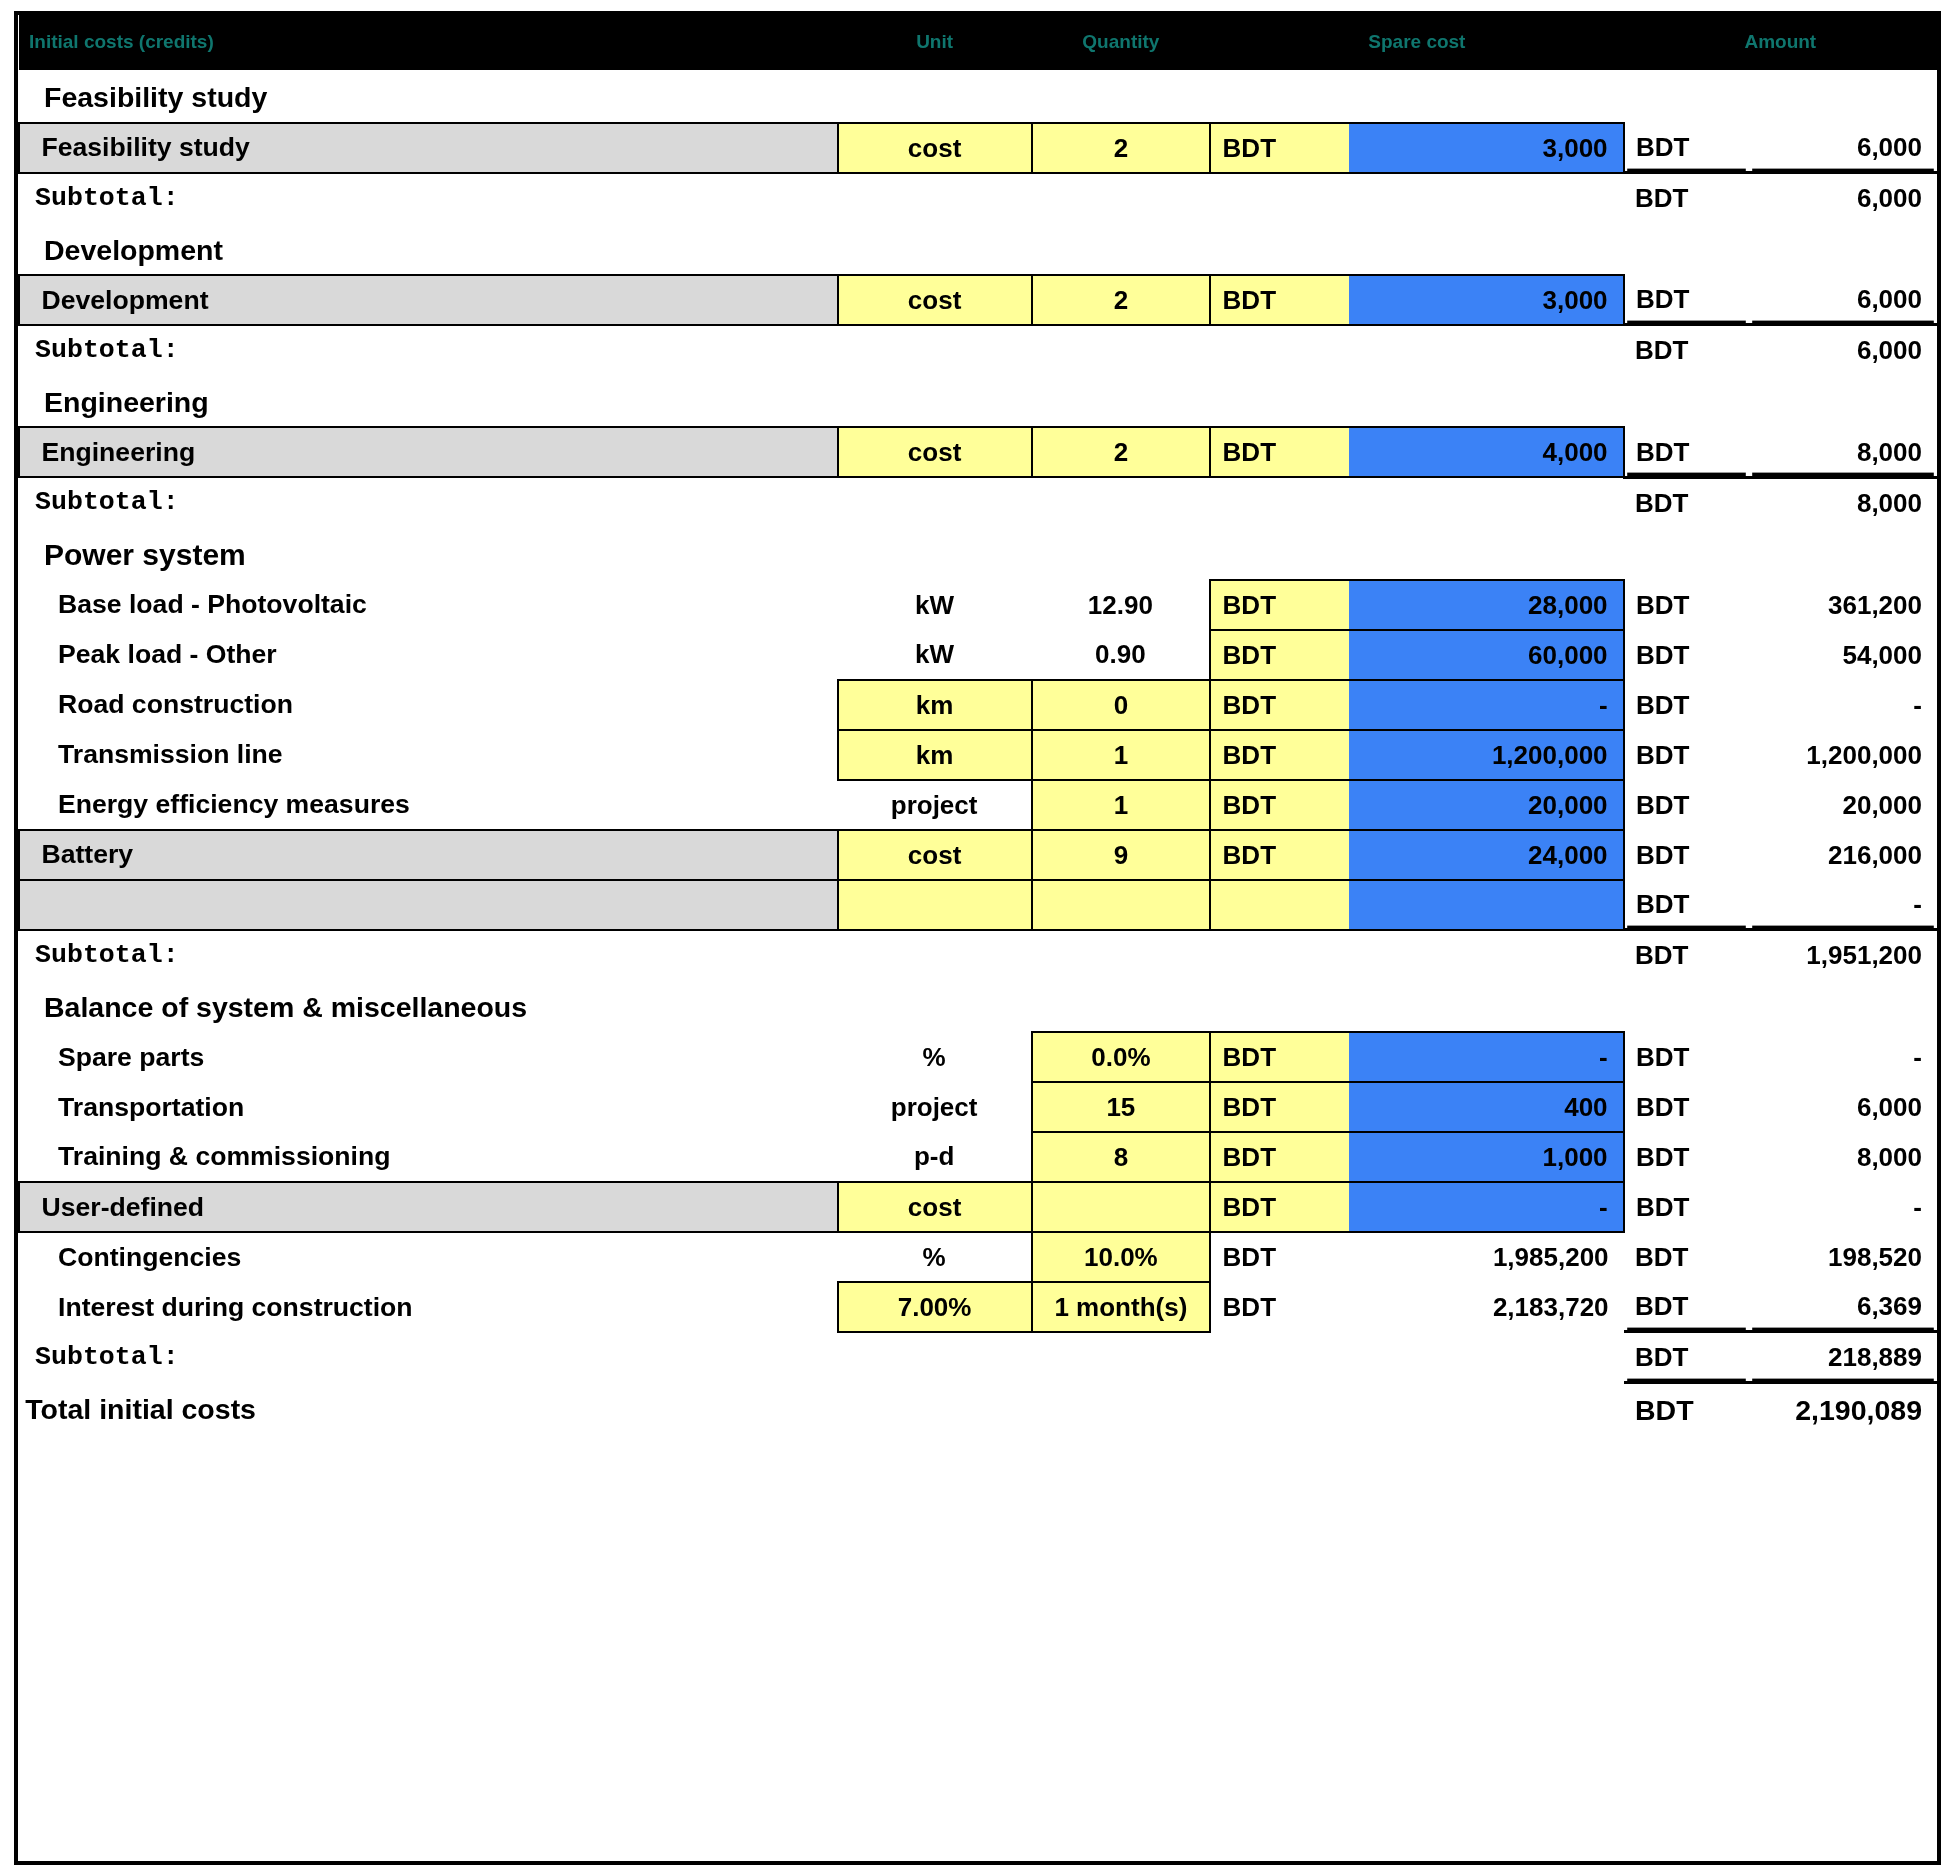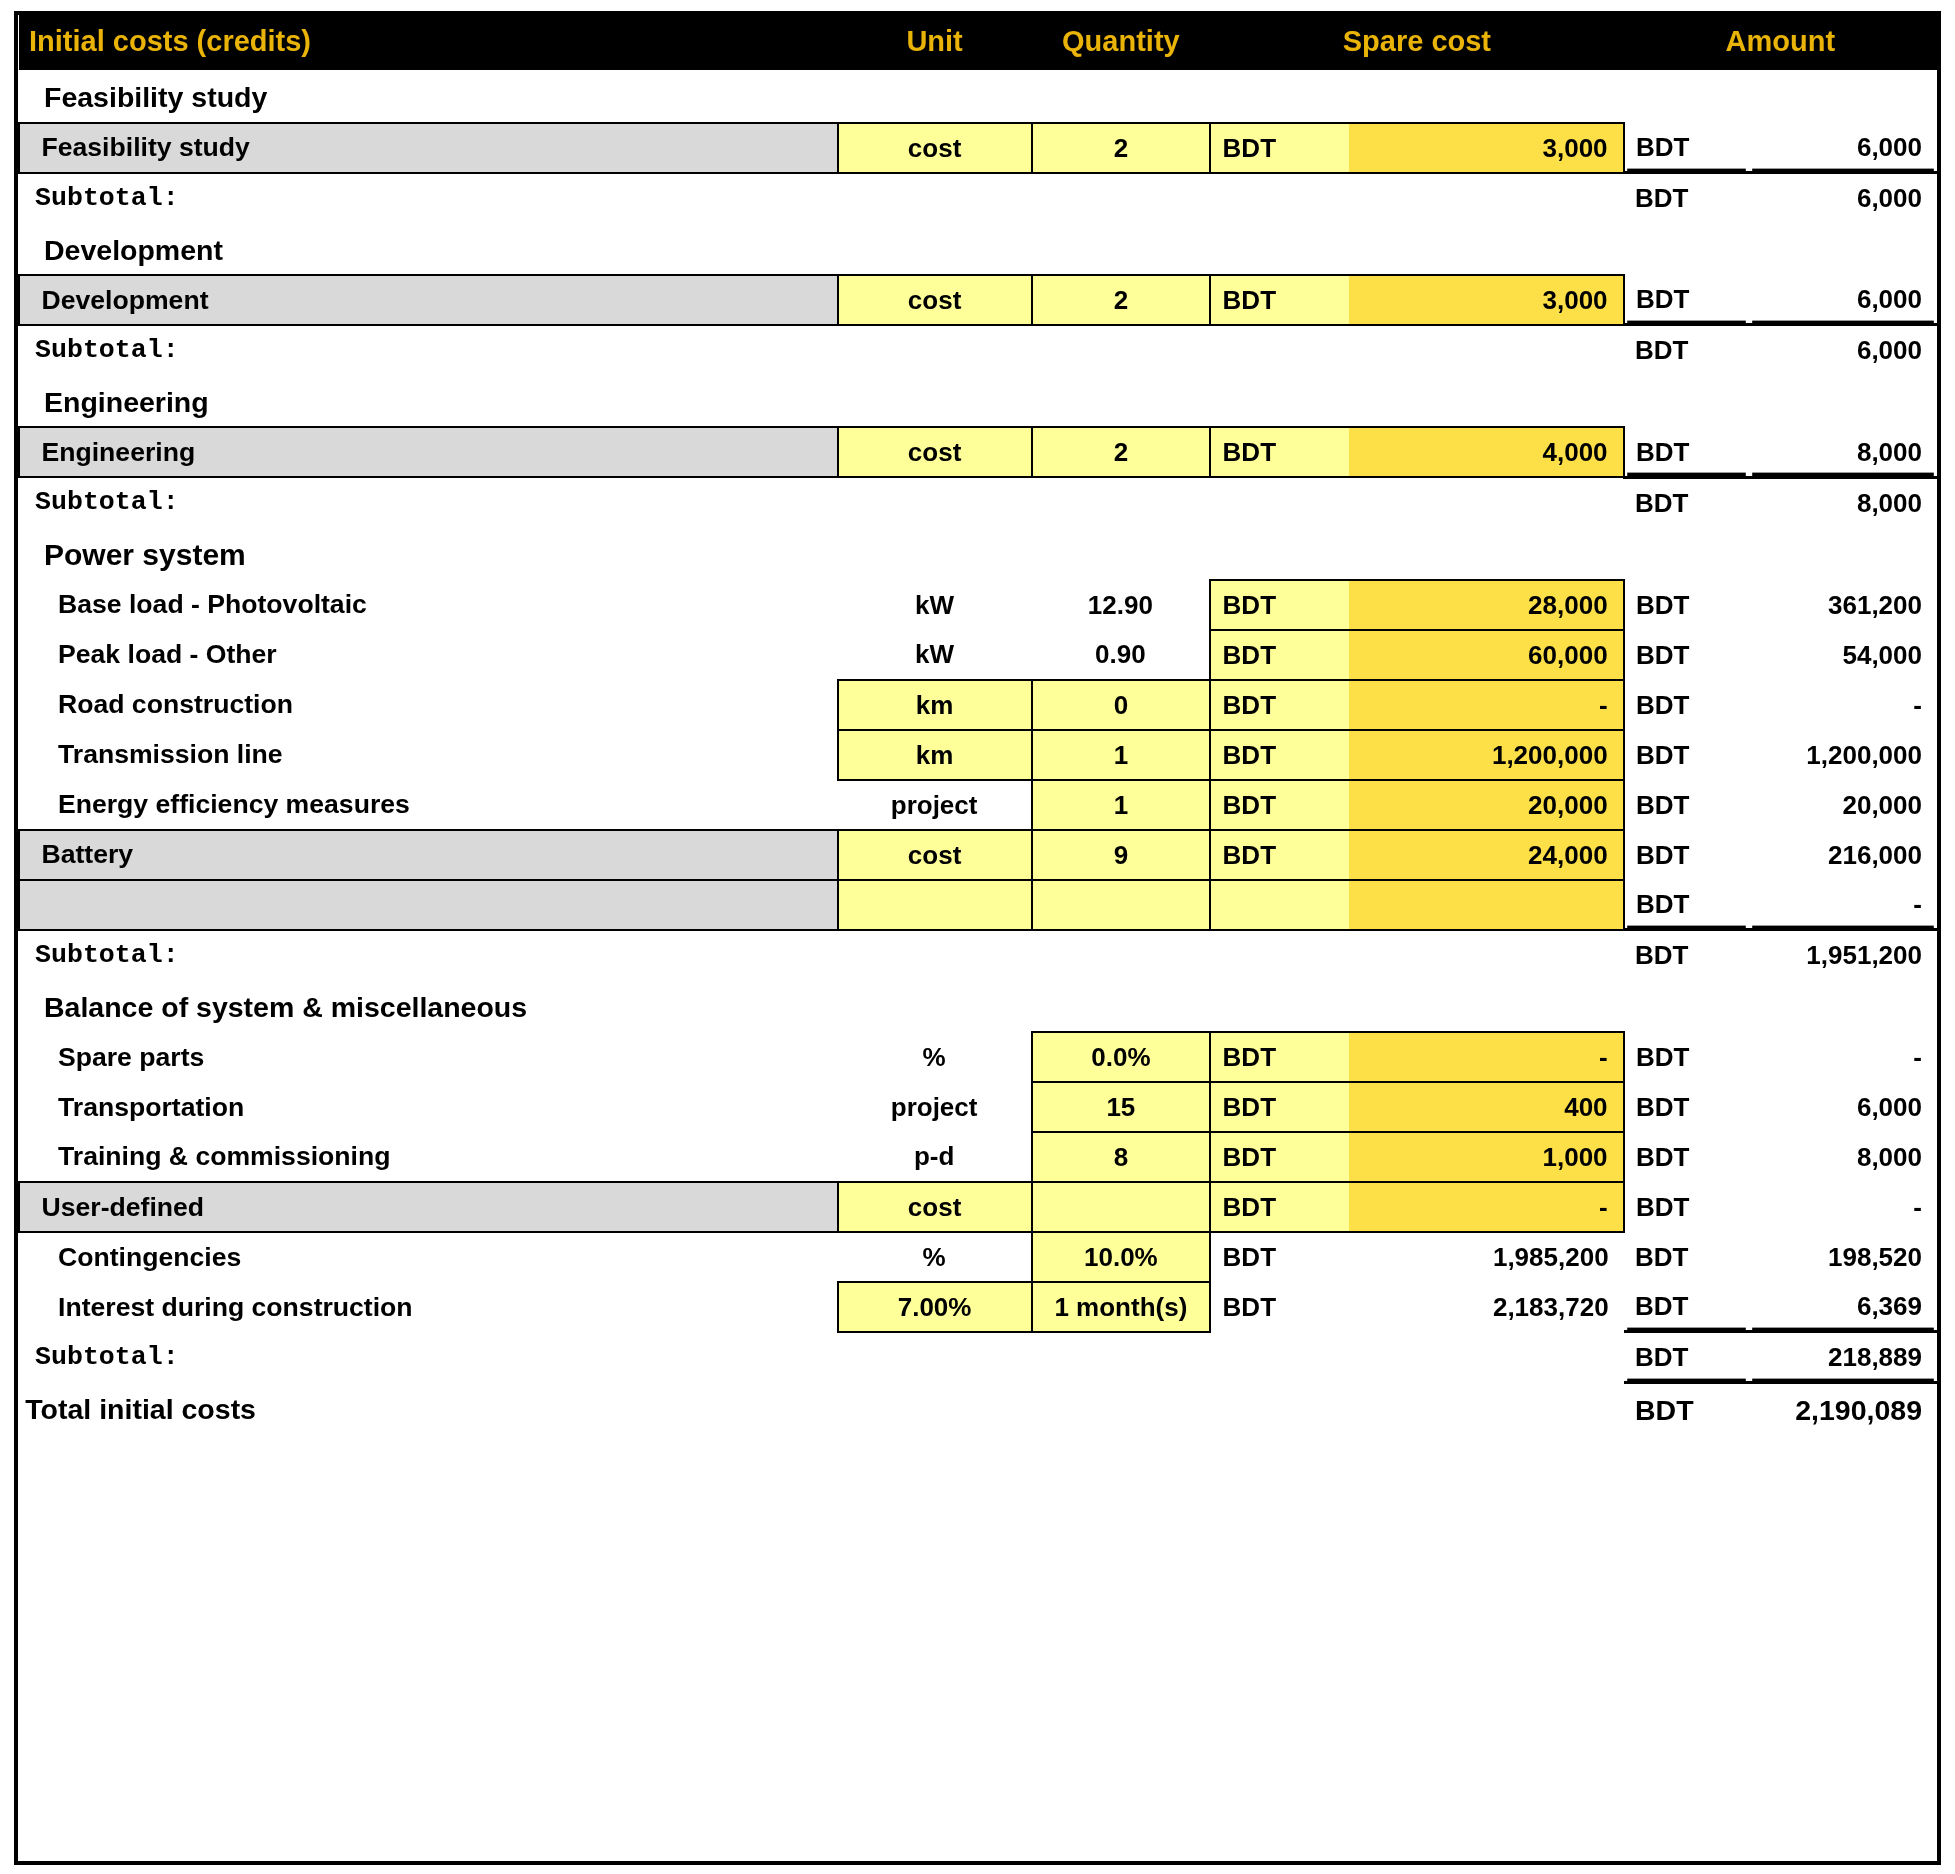--- a/index.html
+++ b/index.html
@@ -37,23 +37,23 @@
     font-size:26px;
     font-weight:bold;
     color:#000;
     vertical-align:middle;
     white-space:nowrap;
     line-height:1.0;
   }
 
   
   .hdr td{
-    background:#000;color:#eab308;
+    background:#000;color:#0f766e;
     height:47px;
-    font-size:29px;
+    font-size:19px;
     text-align:center;
     padding:2.5px 0 5px 0;
   }
   .hdr td.hdr-title{
     text-align:left;padding-left:10px;
   }
 
   
   .sec td{
     height:48px;
@@ -90,21 +90,21 @@
     background:#ffff99;
     border:2.5px solid #000;
     box-shadow:inset 0 0 0 0 #000;
   }
   .grey{
     background:#d9d9d9;
     border:2.5px solid #000;
   }
   
   .yel-l{background:#ffff99;border:2.5px solid #000;border-right:none;}
-  .yel-r{background:#fde047;border:2.5px solid #000;border-left:none;}
+  .yel-r{background:#3b82f6;border:2.5px solid #000;border-left:none;}
 
   
   .totalrow td{height:52px;font-size:28.5px;}
 </style>
 </head>
 <body>
 
 <div id="sheet">
   <div class="frame">
     <table class="grid">

